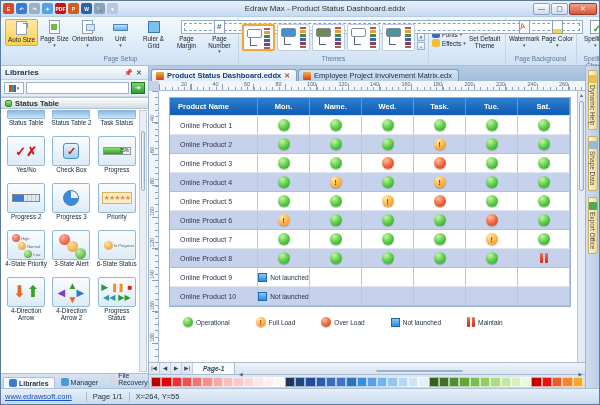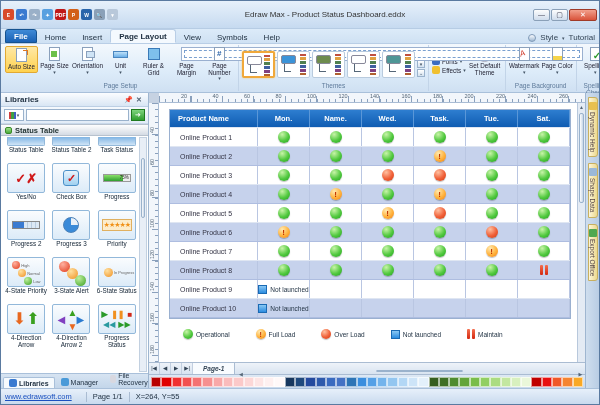--- a/index.html
+++ b/index.html
@@ -1,21 +1,21 @@
 <!DOCTYPE html>
 <html><head>
 <meta charset="utf-8">
 <style>
   * { box-sizing: border-box; margin: 0; padding: 0; }
   html,body { width:600px; height:405px; }
   body { font-family:"Liberation Sans", sans-serif; font-size:9px; color:#222; background:#98a8bc; }
   .window { width:600px; height:405px; display:flex; flex-direction:column; border:1px solid #5a7aa0; background:#dce9f7; overflow:hidden; }
 
   
-  .titlebar { height:28px; display:flex; align-items:center; background:linear-gradient(#e7f1fb,#c6daf0); border-bottom:1px solid #b6cce4; padding:0 2px; }
+  .titlebar { height:16px; display:flex; align-items:center; background:linear-gradient(#e7f1fb,#c6daf0); border-bottom:1px solid #b6cce4; padding:0 2px; }
   .qat { display:flex; align-items:center; gap:2px; }
   .qat .qi { width:11px; height:11px; border-radius:2px; font-size:5px; font-weight:bold; color:#fff; display:flex; align-items:center; justify-content:center; }
   .title { flex:1; text-align:center; font-size:8px; color:#333; white-space:nowrap; overflow:hidden; }
   .winbtns { display:flex; }
   .winbtn { width:17px; height:12px; border:1px solid #8aa0b8; border-radius:2px; margin-left:1px; font-size:7px; line-height:10px; text-align:center; color:#445; background:linear-gradient(#fdfdfd,#cfdcec); }
   .winbtn.close { background:linear-gradient(#f2a08c,#d9533a); color:#fff; border-color:#a03a28; width:28px; }
 
   
   .tabrow { height:15px; display:flex; align-items:flex-end; background:linear-gradient(#dcebf9,#cfe1f3); padding:0 4px; border-bottom:1px solid #b9cee6; }
   .mtab { padding:2px 8px 1px; font-size:8px; color:#234; cursor:default; border-radius:3px 3px 0 0; }
@@ -172,37 +172,20 @@
         <span class="qi" style="background: rgb(184, 200, 218);">▾</span>
       </div>
     <div class="title">Edraw Max - Product Status Dashboard.eddx</div>
     <div class="winbtns">
       <div class="winbtn">—</div>
       <div class="winbtn">▢</div>
       <div class="winbtn close">✕</div>
     </div>
   </div>
 
-  <div class="tabrow">
-    <div id="menuTabs" style="display:flex;align-items:flex-end;">
-        <div class="mtab file">File</div>
-        <div class="mtab">Home</div>
-        <div class="mtab">Insert</div>
-        <div class="mtab active">Page Layout</div>
-        <div class="mtab">View</div>
-        <div class="mtab">Symbols</div>
-        <div class="mtab">Help</div>
-      </div>
-    <div class="tabrow-right">
-      <span class="sm-ic"></span>
-      <span>Style</span>
-      <span class="caret">▾</span>
-      <span>Tutorial</span>
-    </div>
-  </div>
 
   <div class="ribbon">
     <div class="rgroup">
       <div class="rgroup-body" id="psButtons">
           <div class="rbtn hl">
             <span class="ricon">
               <span class="page-ic"></span>
               <span class="acc" style="left:9px;top:2px;width:5px;height:5px;border-right:1px solid #e07820;border-top:1px solid #e07820;position:absolute;"></span>
             </span>
             <span>Auto Size</span>
@@ -542,20 +525,31 @@
             <span>Manager</span>
           </div>
           <div class="lp-tab">
             <span class="ti" style="background: rgb(216, 216, 224);"></span>
             <span>File Recovery</span>
           </div>
         </div>
     </div>
 
     <div class="center">
+      <div class="doctabs" id="docTabs">
+          <div class="dtab active">
+            <span class="dico"></span>
+            <span>Product Status Dashboard.eddx</span>
+            <span class="x">✕</span>
+          </div>
+          <div class="dtab">
+            <span class="dico"></span>
+            <span>Employee Project Involvement Matrix.edx</span>
+          </div>
+        </div>
       <div class="hruler" id="hruler">
           <span style="left: 22px;">20</span>
           <span style="left: 53.5px;">40</span>
           <span style="left: 85px;">60</span>
           <span style="left: 116.5px;">80</span>
           <span style="left: 148px;">100</span>
           <span style="left: 179.5px;">120</span>
           <span style="left: 211px;">140</span>
           <span style="left: 242.5px;">160</span>
           <span style="left: 274px;">180</span>

